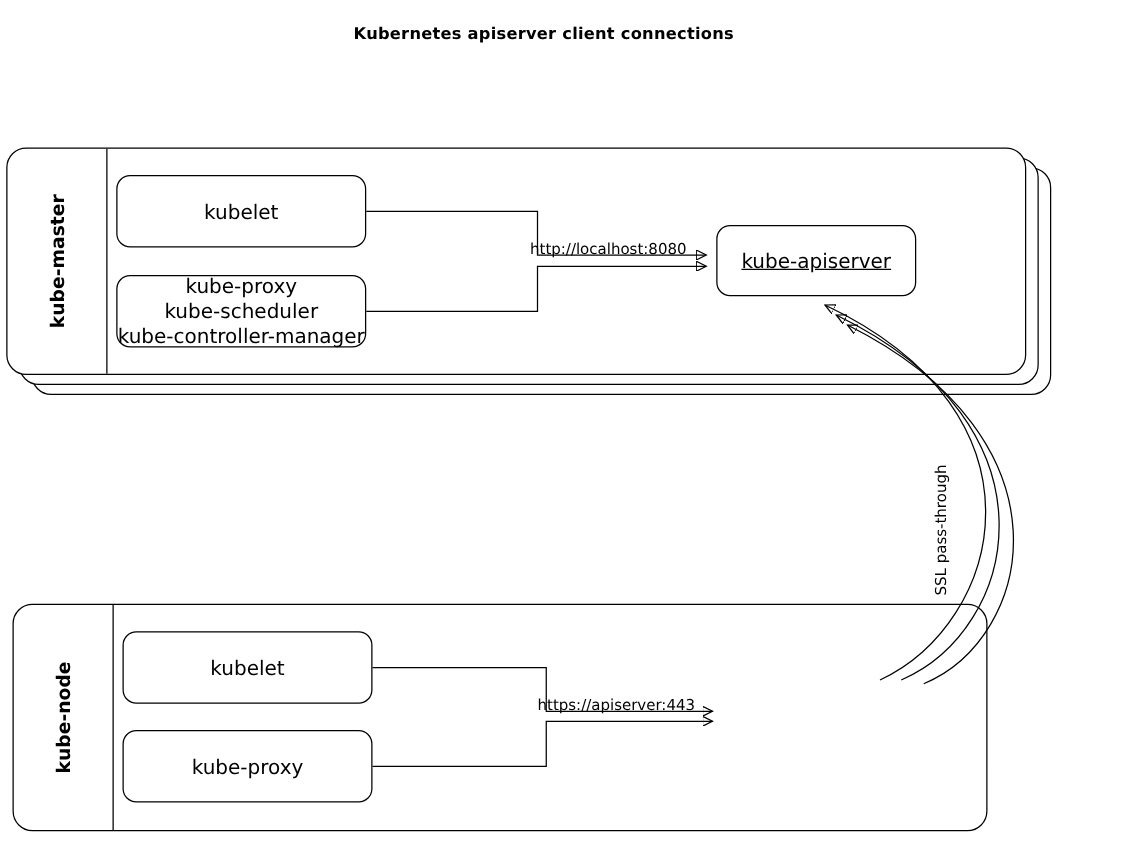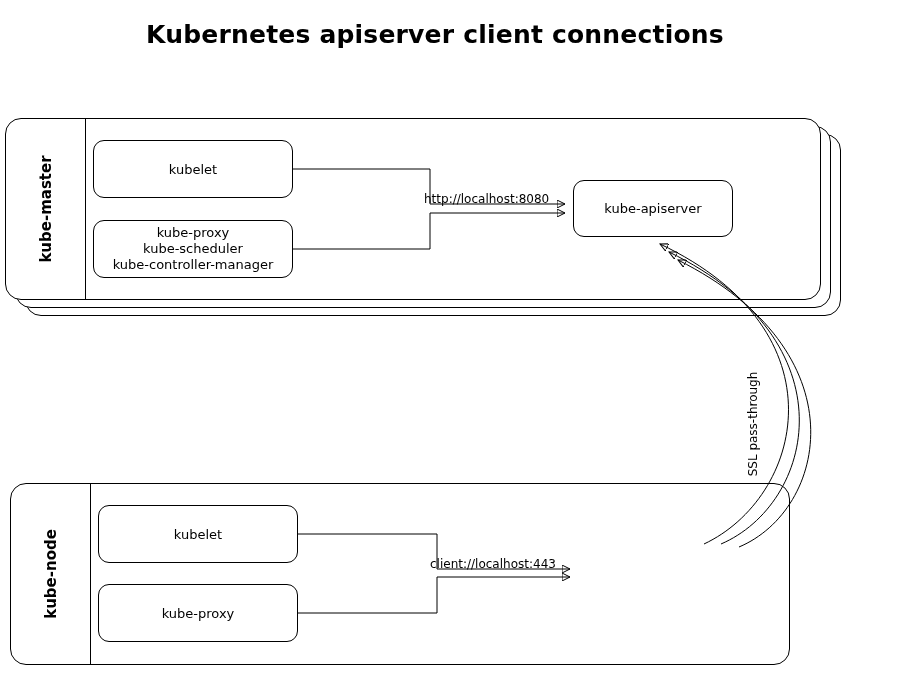--- a/index.html
+++ b/index.html
@@ -12,21 +12,21 @@
     height: 674px;
     background: #ffffff;
     overflow: hidden;
   }
 
   .title {
     position: absolute;
     left: 0; top: 20px;
     width: 870px;
     text-align: center;
-    font-size: 25px;
+    font-size: 13px;
     font-weight: bold;
     letter-spacing: 0.2px;
     z-index: 4;
   }
 
   .group, .group-back {
     position: absolute;
     background: #ffffff;
     border: 1.5px solid #000;
     border-radius: 16px;
@@ -59,21 +59,21 @@
 
   .node {
     position: absolute;
     background: #ffffff;
     border: 1.5px solid #000;
     border-radius: 11px;
     display: flex;
     align-items: center;
     justify-content: center;
     text-align: center;
-    font-size: 13px;
+    font-size: 16px;
     z-index: 3;
   }
   .node .lines { line-height: 1.25; }
 
   .edge-label {
     position: absolute;
     font-size: 12px;
     text-align: left;
     white-space: nowrap;
     z-index: 4;
@@ -131,32 +131,32 @@
   </div>
 
   <div class="node" style="left:93px; top:220px; width:200px; height:58px;">
     <div class="lines">
       <div>kube-proxy</div>
       <div>kube-scheduler</div>
       <div>kube-controller-manager</div>
     </div>
   </div>
 
-  <div class="node" style="left:573px; top:180px; width:160px; height:57px;">
+  <div class="node" style="left:573px; top:180px; width:160px; height:57px;text-decoration:underline;">
     <span>kube-apiserver</span>
   </div>
 
   <div class="node" style="left:98px; top:505px; width:200px; height:58px;">
     <span>kubelet</span>
   </div>
 
   <div class="node" style="left:98px; top:584px; width:200px; height:58px;">
     <span>kube-proxy</span>
   </div>
 
 
   <div class="edge-label" style="left:424px; top:192px; width:152px;">http://localhost:8080</div>
 
-  <div class="edge-label" style="left:430px; top:557px; width:155px;">client://localhost:443</div>
+  <div class="edge-label" style="left:430px; top:557px; width:155px;">https://apiserver:443</div>
 
   <div class="ssl-label">SSL pass-through</div>
 
 </div>
 
 </body></html>

